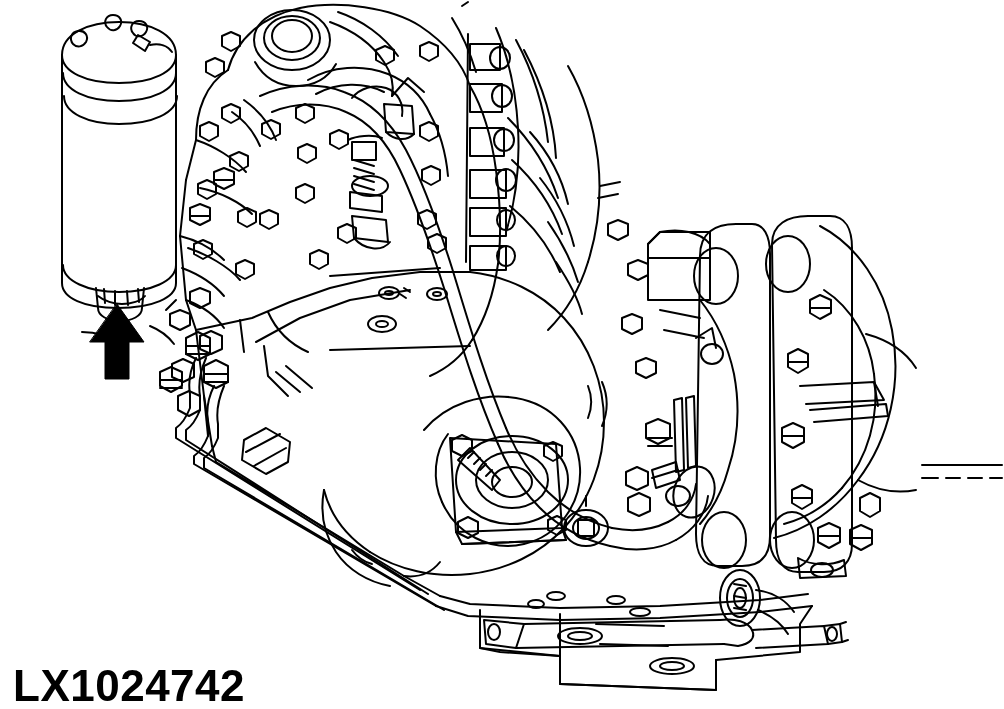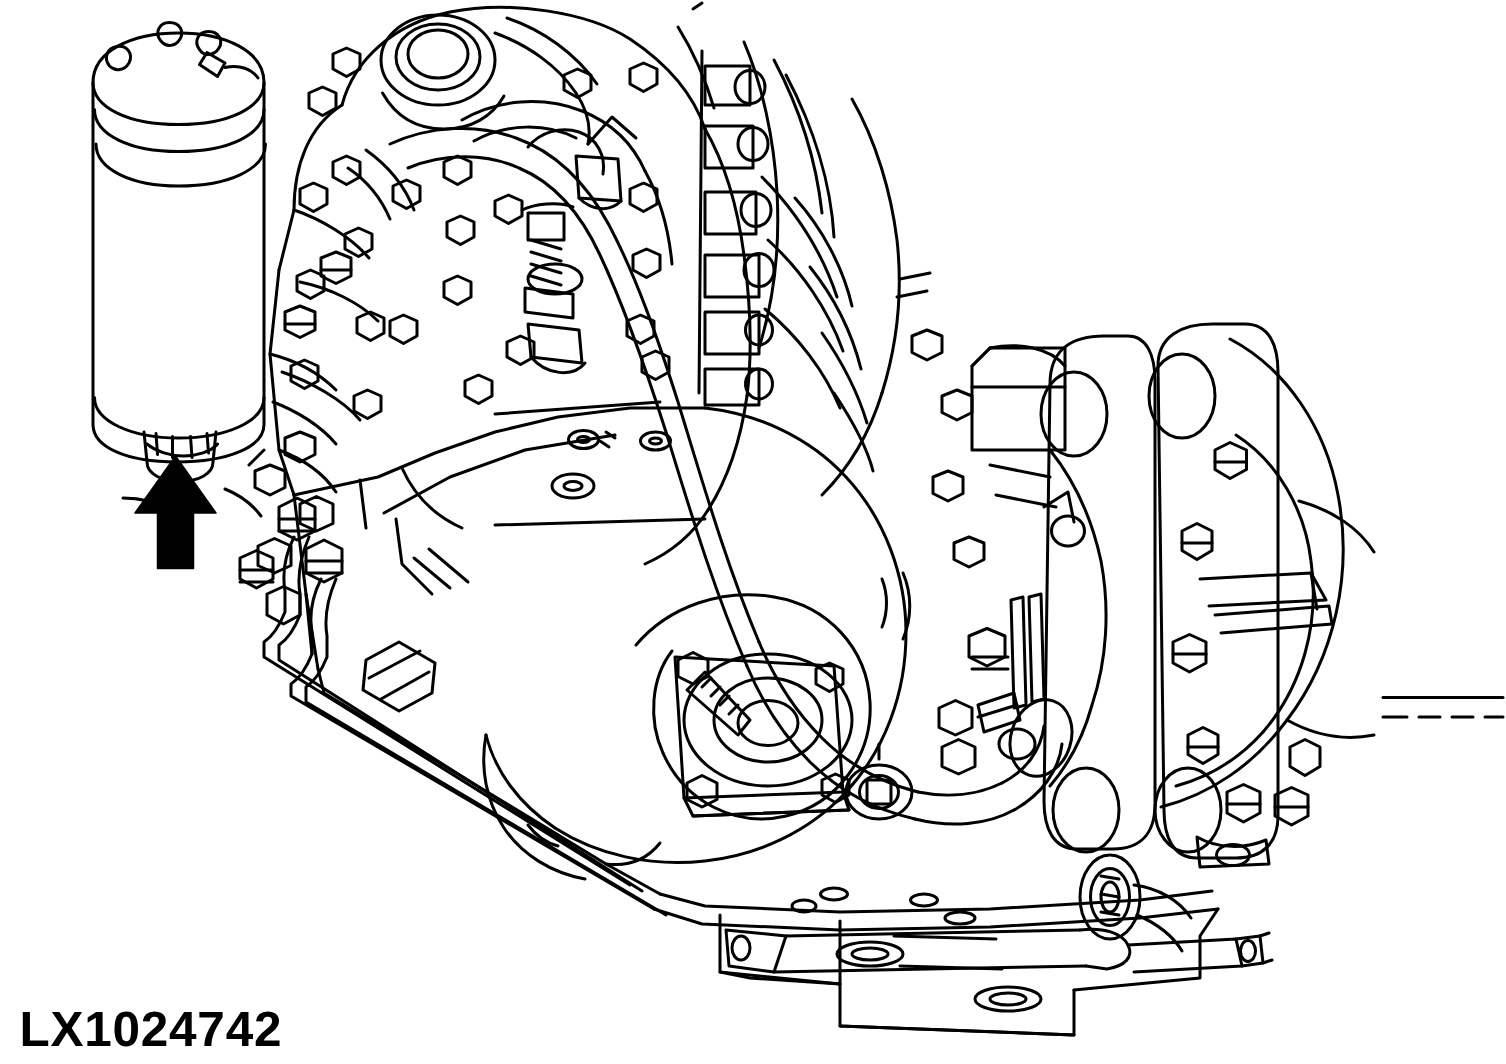--- a/index.html
+++ b/index.html
@@ -27,21 +27,21 @@
     left: 0; top: 0;
     width: 1004px;
     height: 709px;
     display: block;
   }
   #figure-caption {
     position: absolute;
     left: 13px;
     top: 668px;
     font-family: "Liberation Sans", sans-serif;
-    font-size: 33px;
+    font-size: 44px;
     font-weight: bold;
     letter-spacing: 0.5px;
     color: #000000;
     line-height: 36px;
     white-space: nowrap;
     user-select: none;
   }
 </style>
 </head>
 <body>

